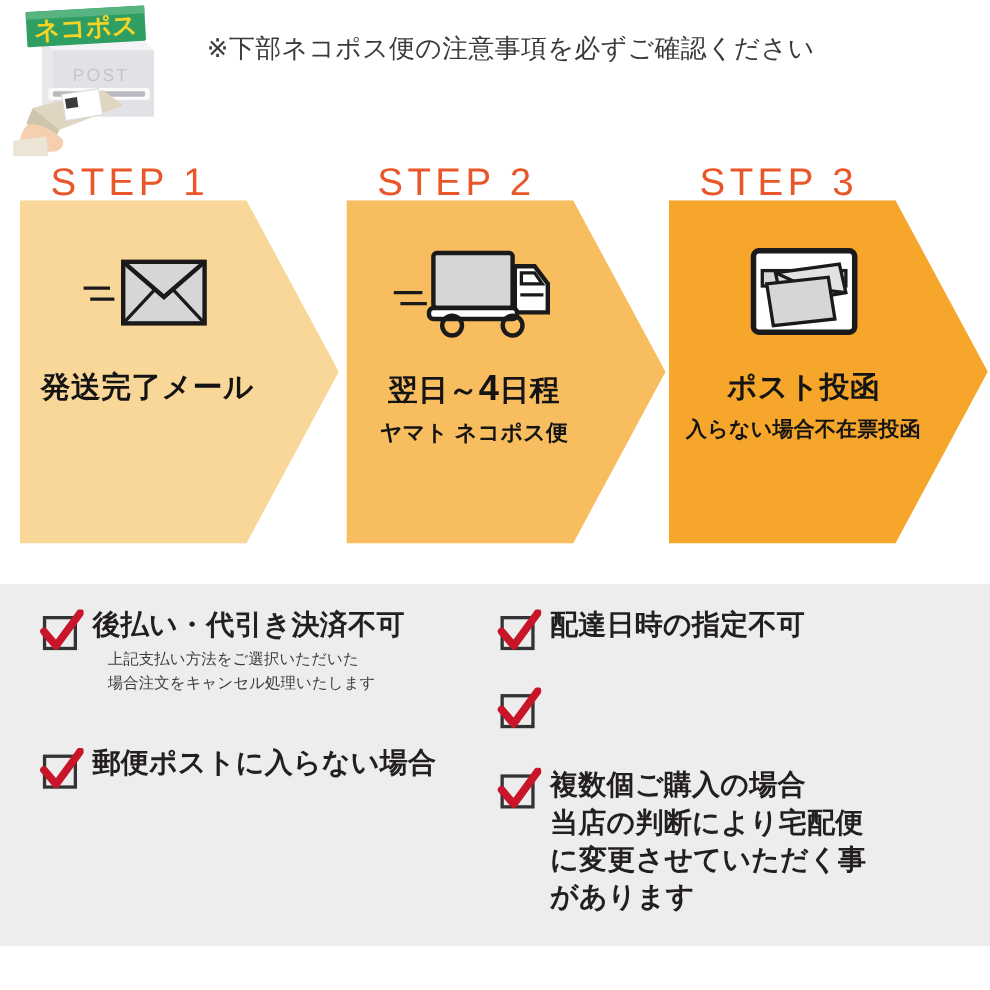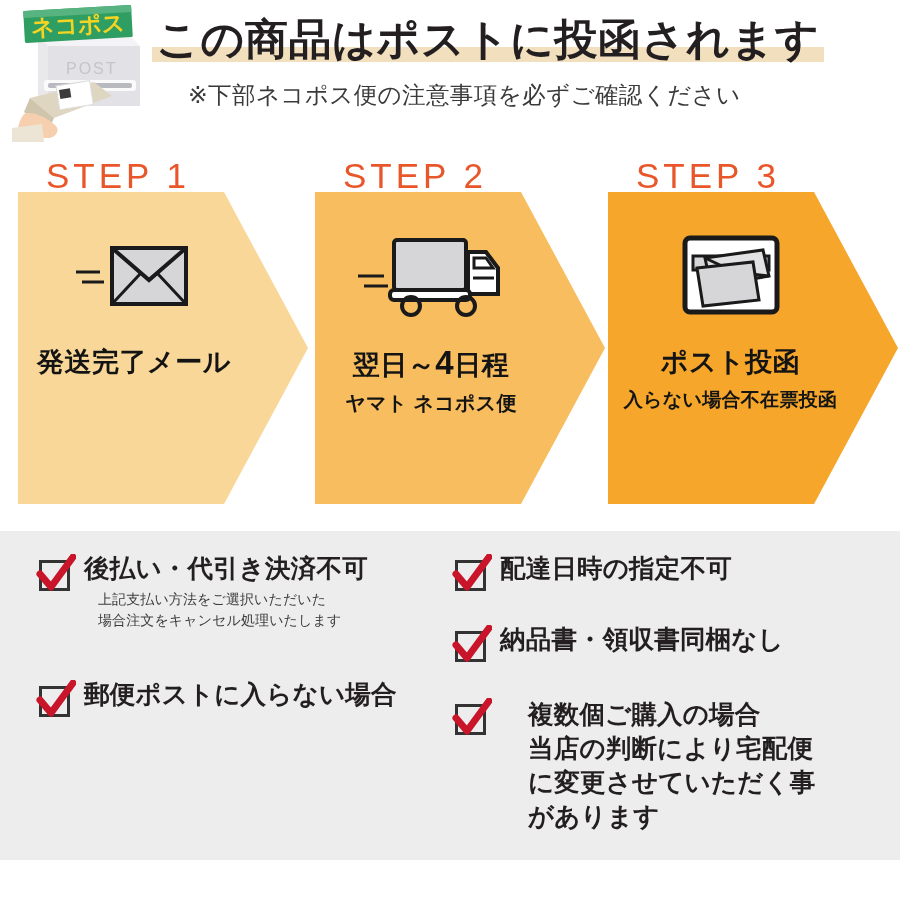--- a/index.html
+++ b/index.html
@@ -45,21 +45,21 @@
     margin-top:14px;
     font-size:23.5px;
     letter-spacing:0.4px;
     color:#3a3a3a;
     white-space:nowrap;
     padding-left:36px;
   }
 
   
   .steps {
-    position:absolute; left:0; top:146px; width:822px; height:360px;padding-left:28px;
+    position:absolute; left:0; top:136px; width:822px; height:360px;padding-left:28px;
   }
   .step {
     position:absolute; top:0; width:300px; height:360px;
   }
   .step-1 { left:18px; }
   .step-2 { left:315px; }
   .step-3 { left:608px; }
 
   .step-label {
     position:absolute;
@@ -147,21 +147,21 @@
   .chk svg { position:absolute; left:-2px; top:-3px; }
   .note-body { flex:1 1 auto; min-width:0; }
   .note-title {
     font-size:25.5px;
     font-weight:bold;
     letter-spacing:0.2px;
     color:#231f20;
     line-height:1.22;
     white-space:nowrap;
   }
-  .note-title.wrapline { white-space:normal;margin-left:28px; }
+  .note-title.wrapline { white-space:normal; }
   .note-sub {
     font-size:14px;
     color:#3c3c3c;
     line-height:1.46;
     letter-spacing:0.1px;
     margin-top:5px;
     padding-left:14px;
   }
   .note-sub div { white-space:nowrap; }
 
@@ -198,23 +198,20 @@
 
       <g transform="rotate(-3.2 70 22)">
         <rect x="16" y="6" width="108" height="32" rx="1.5" fill="#2e9e62"></rect>
         <rect x="16" y="6" width="108" height="7" fill="#57b37f"></rect>
         <text x="70" y="31" text-anchor="middle" font-family="'Liberation Sans',sans-serif" font-size="23" font-weight="bold" fill="#f5d423">ネコポス</text>
       </g>
     </svg>
   </div>
 
   <div class="title-block">
-    <div class="title-main">
-      <span class="title-hl"></span><span class="t-txt">この商品はポストに投函されます</span>
-    </div>
     <div class="title-sub">※下部ネコポス便の注意事項を必ずご確認ください</div>
   </div>
 </div>
 
 <div class="steps">
 
   <div class="step step-1">
     <div class="step-label">STEP 1</div>
     <div class="arrow">
       <svg viewBox="0 0 290 312" preserveAspectRatio="none">
@@ -333,23 +330,20 @@
       </div>
     </div>
 
     <div class="note n4">
       <div class="chk">
         <span class="box"></span>
         <svg width="42" height="42" viewBox="0 0 42 42">
           <path d="M6 20 L17 33 L39 3" fill="none" stroke="#c8152a" stroke-width="7" stroke-linecap="round" stroke-linejoin="round"></path>
         </svg>
       </div>
-      <div class="note-body">
-        <div class="note-title">納品書・領収書同梱なし</div>
-      </div>
     </div>
 
     <div class="note n5">
       <div class="chk">
         <span class="box"></span>
         <svg width="42" height="42" viewBox="0 0 42 42">
           <path d="M6 20 L17 33 L39 3" fill="none" stroke="#c8152a" stroke-width="7" stroke-linecap="round" stroke-linejoin="round"></path>
         </svg>
       </div>
       <div class="note-body">

